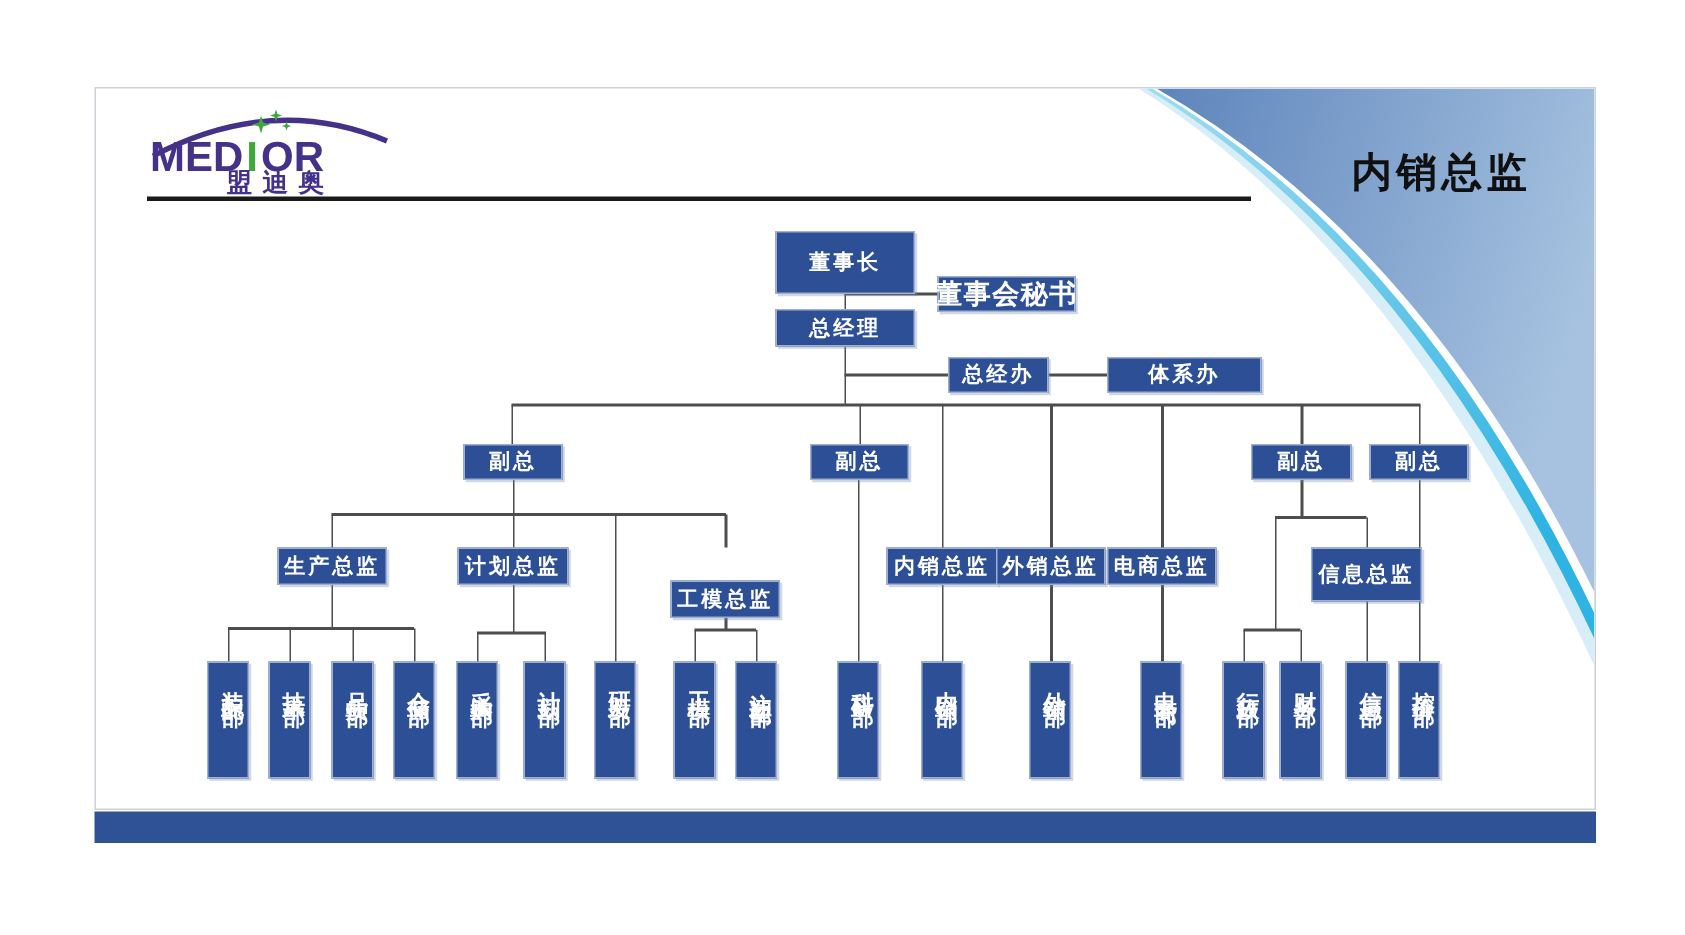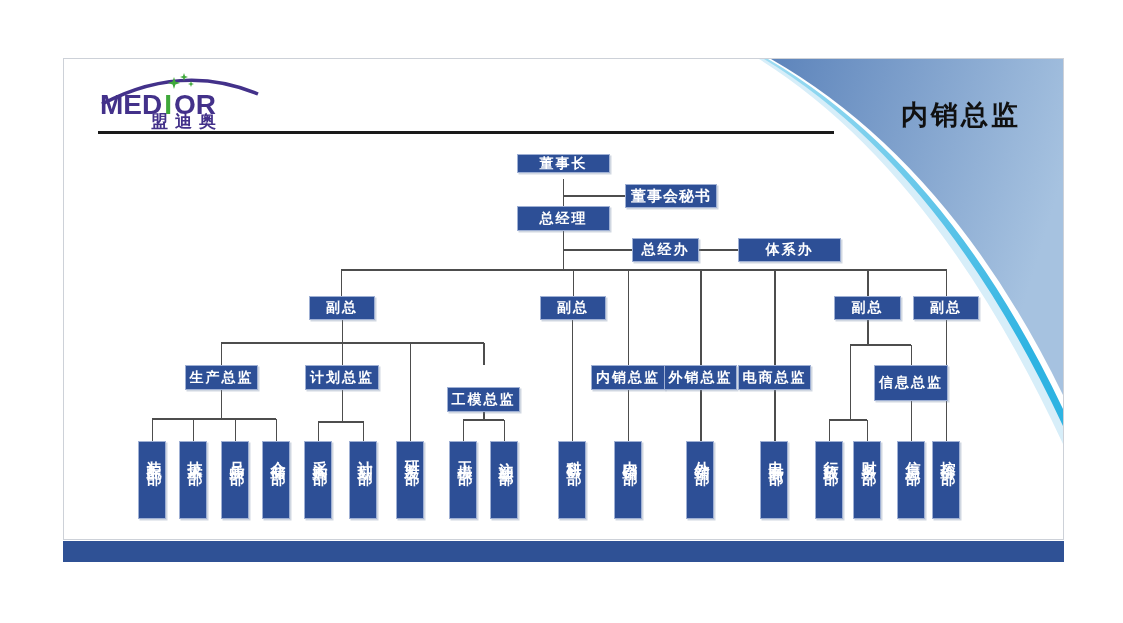--- a/index.html
+++ b/index.html
@@ -23,21 +23,21 @@
   #title-underline{position:absolute;left:98px;top:131px;width:736px;height:3px;background:#1a1a1a;}
   #corner-label{position:absolute;left:901px;top:97px;width:170px;
            font-size:27px;font-weight:700;letter-spacing:3px;color:#101010;z-index:5;}
 
   
   #org-chart{position:absolute;left:0;top:0;width:1123px;height:623px;z-index:3;}
   .line{position:absolute;background:#4d4d4d;}
   .obox{position:absolute;background:#2d4f96;border:1px solid #9fb0d4;box-sizing:border-box;
         color:#ffffff;font-weight:700;box-shadow:1.5px 1.5px 0 rgba(120,140,170,0.35);}
   .hbox{display:flex;align-items:center;justify-content:center;font-size:14px;letter-spacing:2px;white-space:nowrap;}
-  .hbox.small{font-size:15px;letter-spacing:1px;}
+  .hbox.small{font-size:18px;letter-spacing:1px;}
   .vbox{writing-mode:vertical-lr;text-orientation:upright;font-size:15px;letter-spacing:4px;
         padding:7px 0 0 5px;}
 </style>
 </head>
 <body>
 
 <div id="page">
 
   <div id="card">
 
@@ -112,21 +112,21 @@
       <div class="line" style="left: 503.5px; top: 420px; width: 1.5px; height: 21px;"></div>
       <div class="line" style="left: 571.5px; top: 320px; width: 1.5px; height: 121px;"></div>
       <div class="line" style="left: 867px; top: 320px; width: 1.5px; height: 25px;"></div>
       <div class="line" style="left: 849.5px; top: 344px; height: 1.5px; width: 61.5px;"></div>
       <div class="line" style="left: 849.5px; top: 345px; width: 1.5px; height: 75px;"></div>
       <div class="line" style="left: 910.5px; top: 345px; width: 1.5px; height: 20px;"></div>
       <div class="line" style="left: 910.5px; top: 390px; width: 1.5px; height: 51px;"></div>
       <div class="line" style="left: 828.5px; top: 419px; height: 1.5px; width: 38.5px;"></div>
       <div class="line" style="left: 828.5px; top: 420px; width: 1.5px; height: 21px;"></div>
       <div class="line" style="left: 866.5px; top: 420px; width: 1.5px; height: 21px;"></div>
-      <div class="obox hbox" style="left: 517px; top: 154px; width: 93px; height: 19px;">董事长</div>
+      <div class="obox hbox" style="left: 517px; top: 154px; width: 93px; height: 42px;">董事长</div>
       <div class="obox hbox small" style="left: 625px; top: 184px; width: 92px; height: 24px;">董事会秘书</div>
       <div class="obox hbox" style="left: 517px; top: 206px; width: 93px; height: 25px;">总经理</div>
       <div class="obox hbox" style="left: 632px; top: 238px; width: 67px; height: 24px;">总经办</div>
       <div class="obox hbox" style="left: 738px; top: 238px; width: 103px; height: 24px;">体系办</div>
       <div class="obox hbox" style="left: 309px; top: 296px; width: 66px; height: 24px;">副总</div>
       <div class="obox hbox" style="left: 540px; top: 296px; width: 66px; height: 24px;">副总</div>
       <div class="obox hbox" style="left: 834px; top: 296px; width: 67px; height: 24px;">副总</div>
       <div class="obox hbox" style="left: 913px; top: 296px; width: 66px; height: 24px;">副总</div>
       <div class="obox hbox" style="left: 185px; top: 365px; width: 73px; height: 25px;">生产总监</div>
       <div class="obox hbox" style="left: 305px; top: 365px; width: 74px; height: 25px;">计划总监</div>

